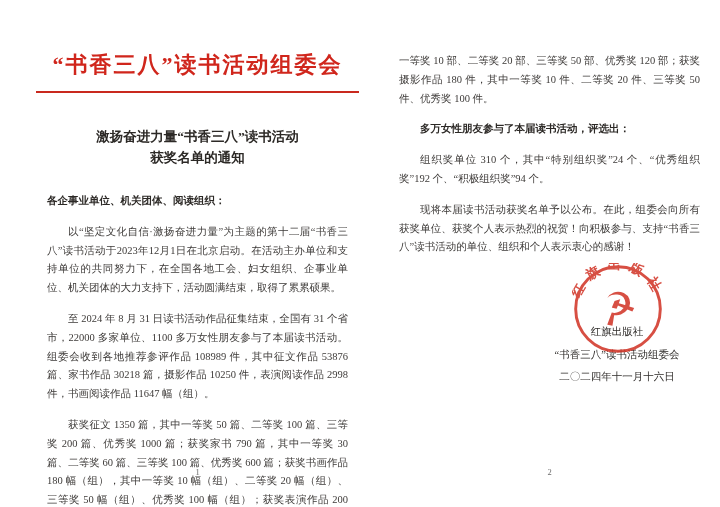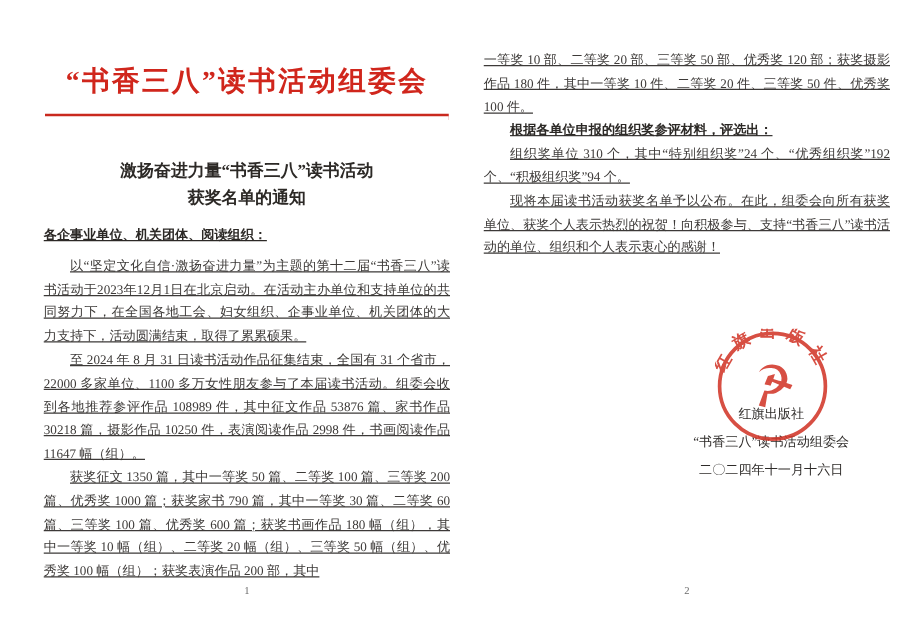--- a/index.html
+++ b/index.html
@@ -40,21 +40,21 @@
     line-height: 21px;
   }
   .body-text {
     position: absolute; left: 0; right: 0;
     font-size: 10.5px; line-height: 18.8px;
     text-align: justify;
     color: #3d3a38;
   }
   .body-p1 { top: 180px; }
   .body-p2 { top: 40px; }
-  .body-text p { margin: 0; text-indent: 2em; text-decoration: underline; }
+  .body-text p { margin: 12px; text-indent: 2em; }
   .body-text p.no-indent { text-indent: 0; }
   .salutation { font-weight: bold; color: #2c2926; margin-bottom: 6px !important; }
   .body-text strong { color: #2c2926; }
   .attach { margin-top: 19px !important; }
 
   .page-num {
     position: absolute; bottom: 30px; left: 0; width: 100%;
     text-align: center; font-size: 8.5px; color: #6b6b6b;
   }
 
@@ -96,21 +96,21 @@
       <p><span>获奖征文 1350 篇，其中一等奖 50 篇、二等奖 100 篇、三等奖 200 篇、优秀奖 1000 篇；获奖家书 790 篇，其中一等奖 30 篇、二等奖 60 篇、三等奖 100 篇、优秀奖 600 篇；获奖书画作品 180 幅（组），其中一等奖 10 幅（组）、二等奖 20 幅（组）、三等奖 50 幅（组）、优秀奖 100 幅（组）；获奖表演作品 200 部，其中</span></p>
     </div>
 
     <div class="page-num">1</div>
   </div>
 
   <div class="page page-right">
 
     <div class="body-text body-p2">
       <p class="no-indent"><span>一等奖 10 部、二等奖 20 部、三等奖 50 部、优秀奖 120 部；获奖摄影作品 180 件，其中一等奖 10 件、二等奖 20 件、三等奖 50 件、优秀奖 100 件。</span></p>
-      <p><strong>根据各单位申报的组织奖参评材料，评选出：</strong></p>
+      <p><strong>多万女性朋友参与了本届读书活动，评选出：</strong></p>
       <p><span>组织奖单位 310 个，其中“特别组织奖”24 个、“优秀组织奖”192 个、“积极组织奖”94 个。</span></p>
       <p><span>现将本届读书活动获奖名单予以公布。在此，组委会向所有获奖单位、获奖个人表示热烈的祝贺！向积极参与、支持“书香三八”读书活动的单位、组织和个人表示衷心的感谢！</span></p>
     </div>
 
     <div class="sig-block">
       <div>红旗出版社</div>
       <div>“书香三八”读书活动组委会</div>
       <div>二〇二四年十一月十六日</div>
     </div>
 

